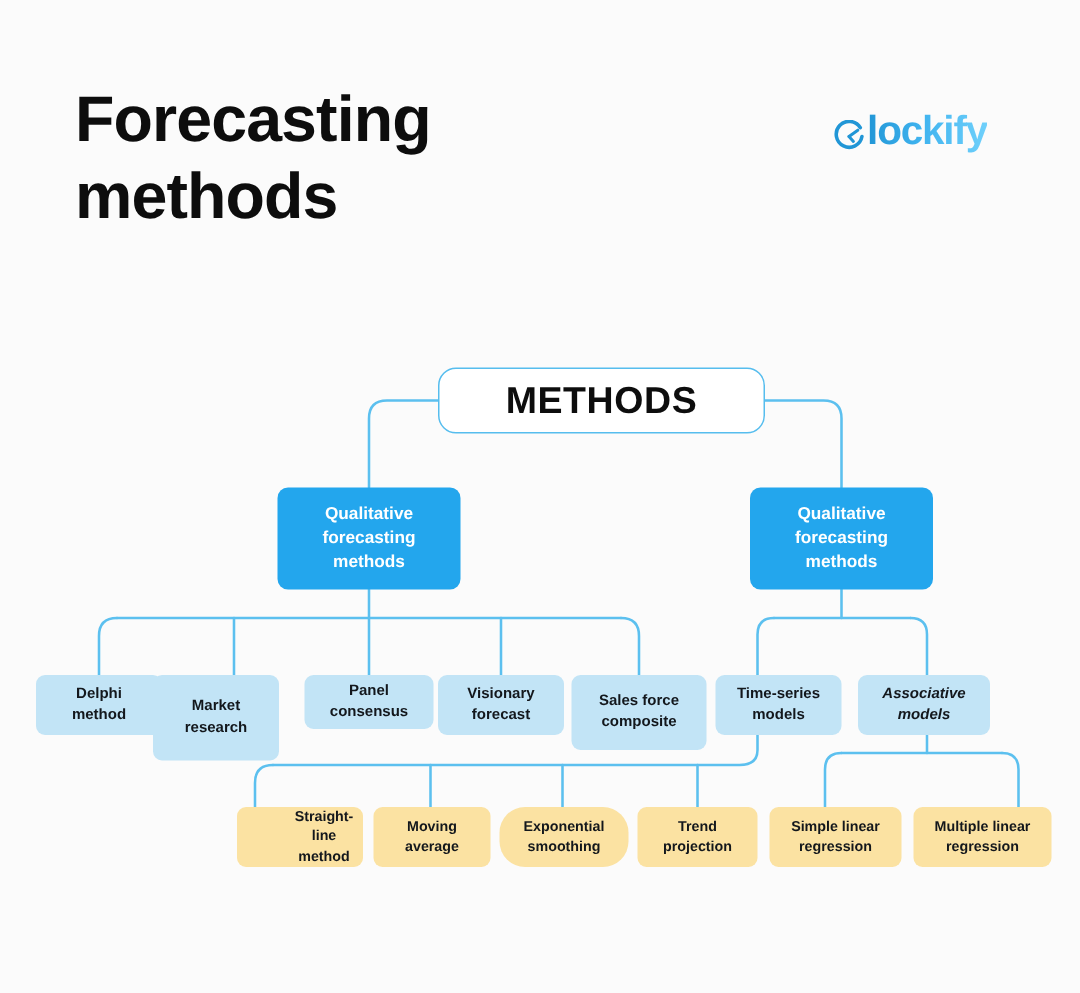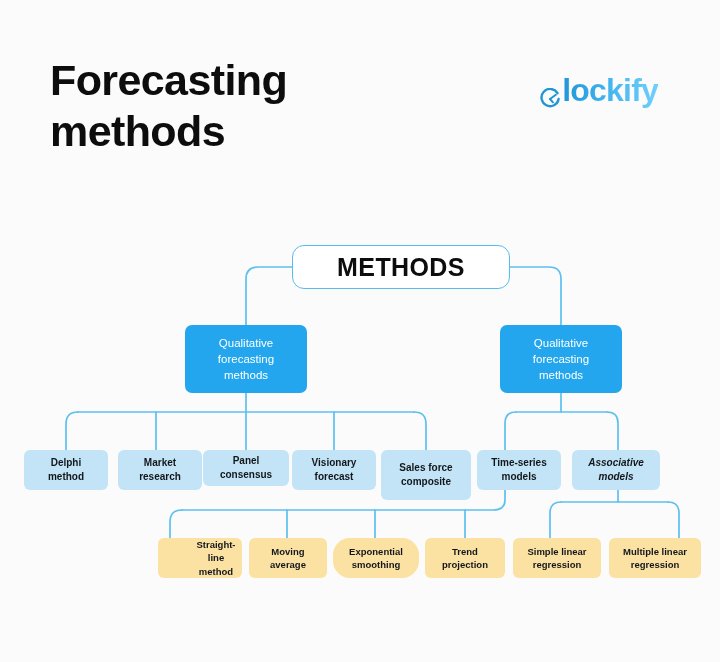--- a/index.html
+++ b/index.html
@@ -15,21 +15,21 @@
   .title{
     position:absolute;left:50px;top:55px;
     width:400px;
     font-size:43px;line-height:1.18;
     font-weight:bold;color:#0d0d0d;
     letter-spacing:-0.6px;
     white-space:pre-line;
   }
   .brand{
     position:absolute;right:62px;top:72px;
-    font-size:32px;font-weight:bold;letter-spacing:-0.8px;
+    font-size:27px;font-weight:bold;letter-spacing:-0.8px;
     display:flex;align-items:center;gap:1px;
   }
   .brand-mark{
     display:inline-block;width:22px;height:22px;position:relative;top:1px;
   }
   .brand-text{
     background:linear-gradient(90deg,#2196d6 0%,#3fb3ef 45%,#6fd0fb 100%);
     -webkit-background-clip:text;background-clip:text;
     color:transparent;
     -webkit-text-fill-color:transparent;
@@ -50,21 +50,21 @@
   .node-root{
     background:#ffffff;
     border:1.6px solid #56bdee;
     border-radius:12px;
     color:#0d0d0d;
     font-size:25px;font-weight:bold;letter-spacing:0.4px;
   }
   .node-l1{
     background:#23a6ed;
     color:#ffffff;
-    font-size:11.5px;font-weight:normal;
+    font-size:11.5px;font-weight:bold;
     line-height:1.42;
     border-radius:7px;
   }
   .node-l2{
     background:#c2e4f6;
     color:#13171c;
     font-size:10px;font-weight:bold;
     line-height:1.42;
     border-radius:6px;
   }
@@ -141,21 +141,21 @@
   <div class="node node-l1" style="left:500px;top:325px;width:122px;height:68px;">
     <span>Qualitative
 forecasting
 methods</span>
   </div>
 
   <div class="node node-l2" style="left:24px;top:450px;width:84px;height:40px;">
     <span>Delphi
 method</span>
   </div>
-  <div class="node node-l2" style="left:118px;top:450px;width:84px;height:40px;justify-content:center;">
+  <div class="node node-l2" style="left:102px;top:450px;width:84px;height:57px;justify-content:center;">
     <span>Market
 research</span>
   </div>
   <div class="node node-l2" style="left:203px;top:450px;width:86px;height:36px;">
     <span>Panel
 consensus</span>
   </div>
   <div class="node node-l2" style="left:292px;top:450px;width:84px;height:40px;">
     <span>Visionary
 forecast</span>

